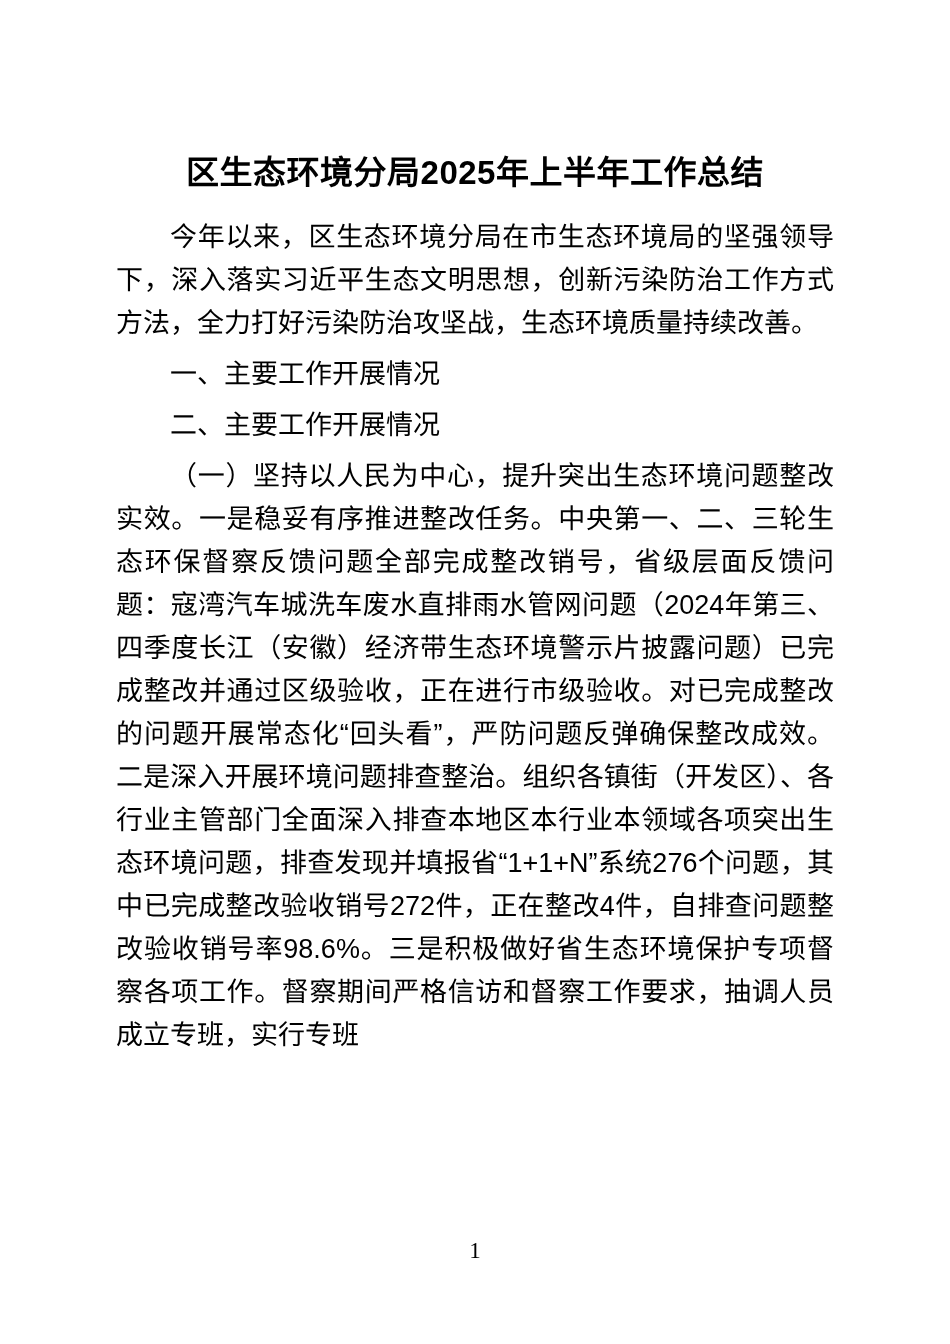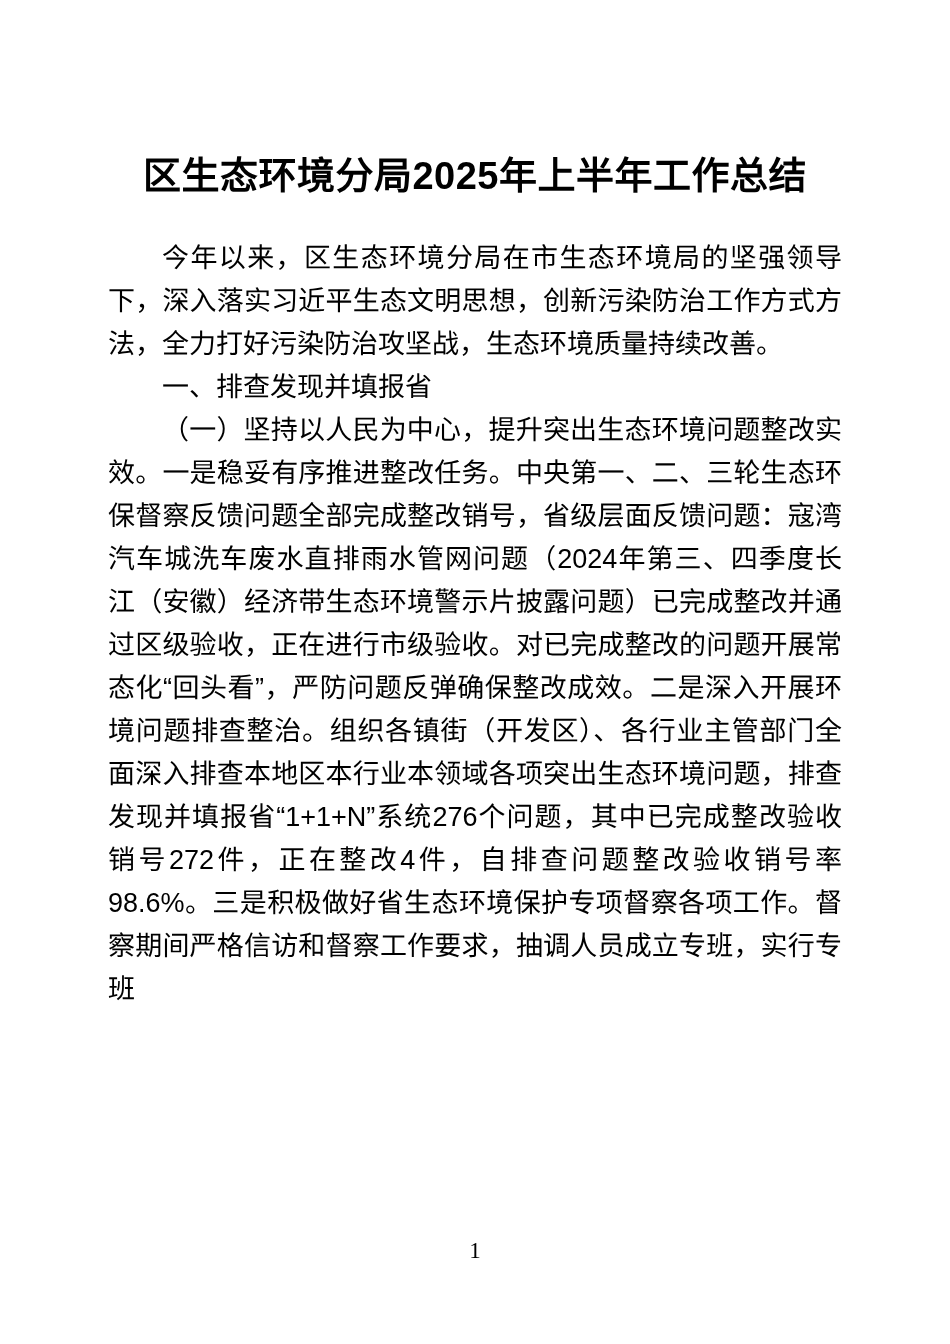--- a/index.html
+++ b/index.html
@@ -17,29 +17,29 @@
   }
   .page {
     width: 950px;
     height: 1344px;
     box-sizing: border-box;
     padding: 150px 108px 40px 108px;
     position: relative;
   }
   .doc-title {
     text-align: center;
-    font-size: 38px;
+    font-size: 33px;
     font-weight: bold;
     letter-spacing: 0.5px;
     line-height: 1.4;
-    margin: 0 0 34px 0;
+    margin: 0 0 20px 0;
     font-family: "Liberation Sans", "DejaVu Sans", sans-serif;
   }
   .body-text p {
-    margin: 0;
+    margin: 8px;
     font-size: 27px;
     line-height: 43px;
     text-align: justify;
     text-justify: inter-ideograph;
     text-indent: 2em;
     font-family: "Liberation Sans", "DejaVu Sans", sans-serif;
     font-weight: normal;
   }
   .page-number {
     position: absolute;
@@ -53,18 +53,19 @@
 </style>
 </head>
 <body>
 
 <div class="page">
 
   <h1 class="doc-title">区生态环境分局2025年上半年工作总结</h1>
 
   <div class="body-text">
     <p>今年以来，区生态环境分局在市生态环境局的坚强领导下，深入落实习近平生态文明思想，创新污染防治工作方式方法，全力打好污染防治攻坚战，生态环境质量持续改善。</p>
-    <p>一、排查发现并填报省</p>
+    <p>一、主要工作开展情况</p>
+    <p>二、主要工作开展情况</p>
     <p>（一）坚持以人民为中心，提升突出生态环境问题整改实效。一是稳妥有序推进整改任务。中央第一、二、三轮生态环保督察反馈问题全部完成整改销号，省级层面反馈问题：寇湾汽车城洗车废水直排雨水管网问题（2024年第三、四季度长江（安徽）经济带生态环境警示片披露问题）已完成整改并通过区级验收，正在进行市级验收。对已完成整改的问题开展常态化“回头看”，严防问题反弹确保整改成效。二是深入开展环境问题排查整治。组织各镇街（开发区）、各行业主管部门全面深入排查本地区本行业本领域各项突出生态环境问题，排查发现并填报省“1+1+N”系统276个问题，其中已完成整改验收销号272件，正在整改4件，自排查问题整改验收销号率98.6%。三是积极做好省生态环境保护专项督察各项工作。督察期间严格信访和督察工作要求，抽调人员成立专班，实行专班</p>
   </div>
 
   <div class="page-number">1</div>
 </div>
 
 </body></html>

